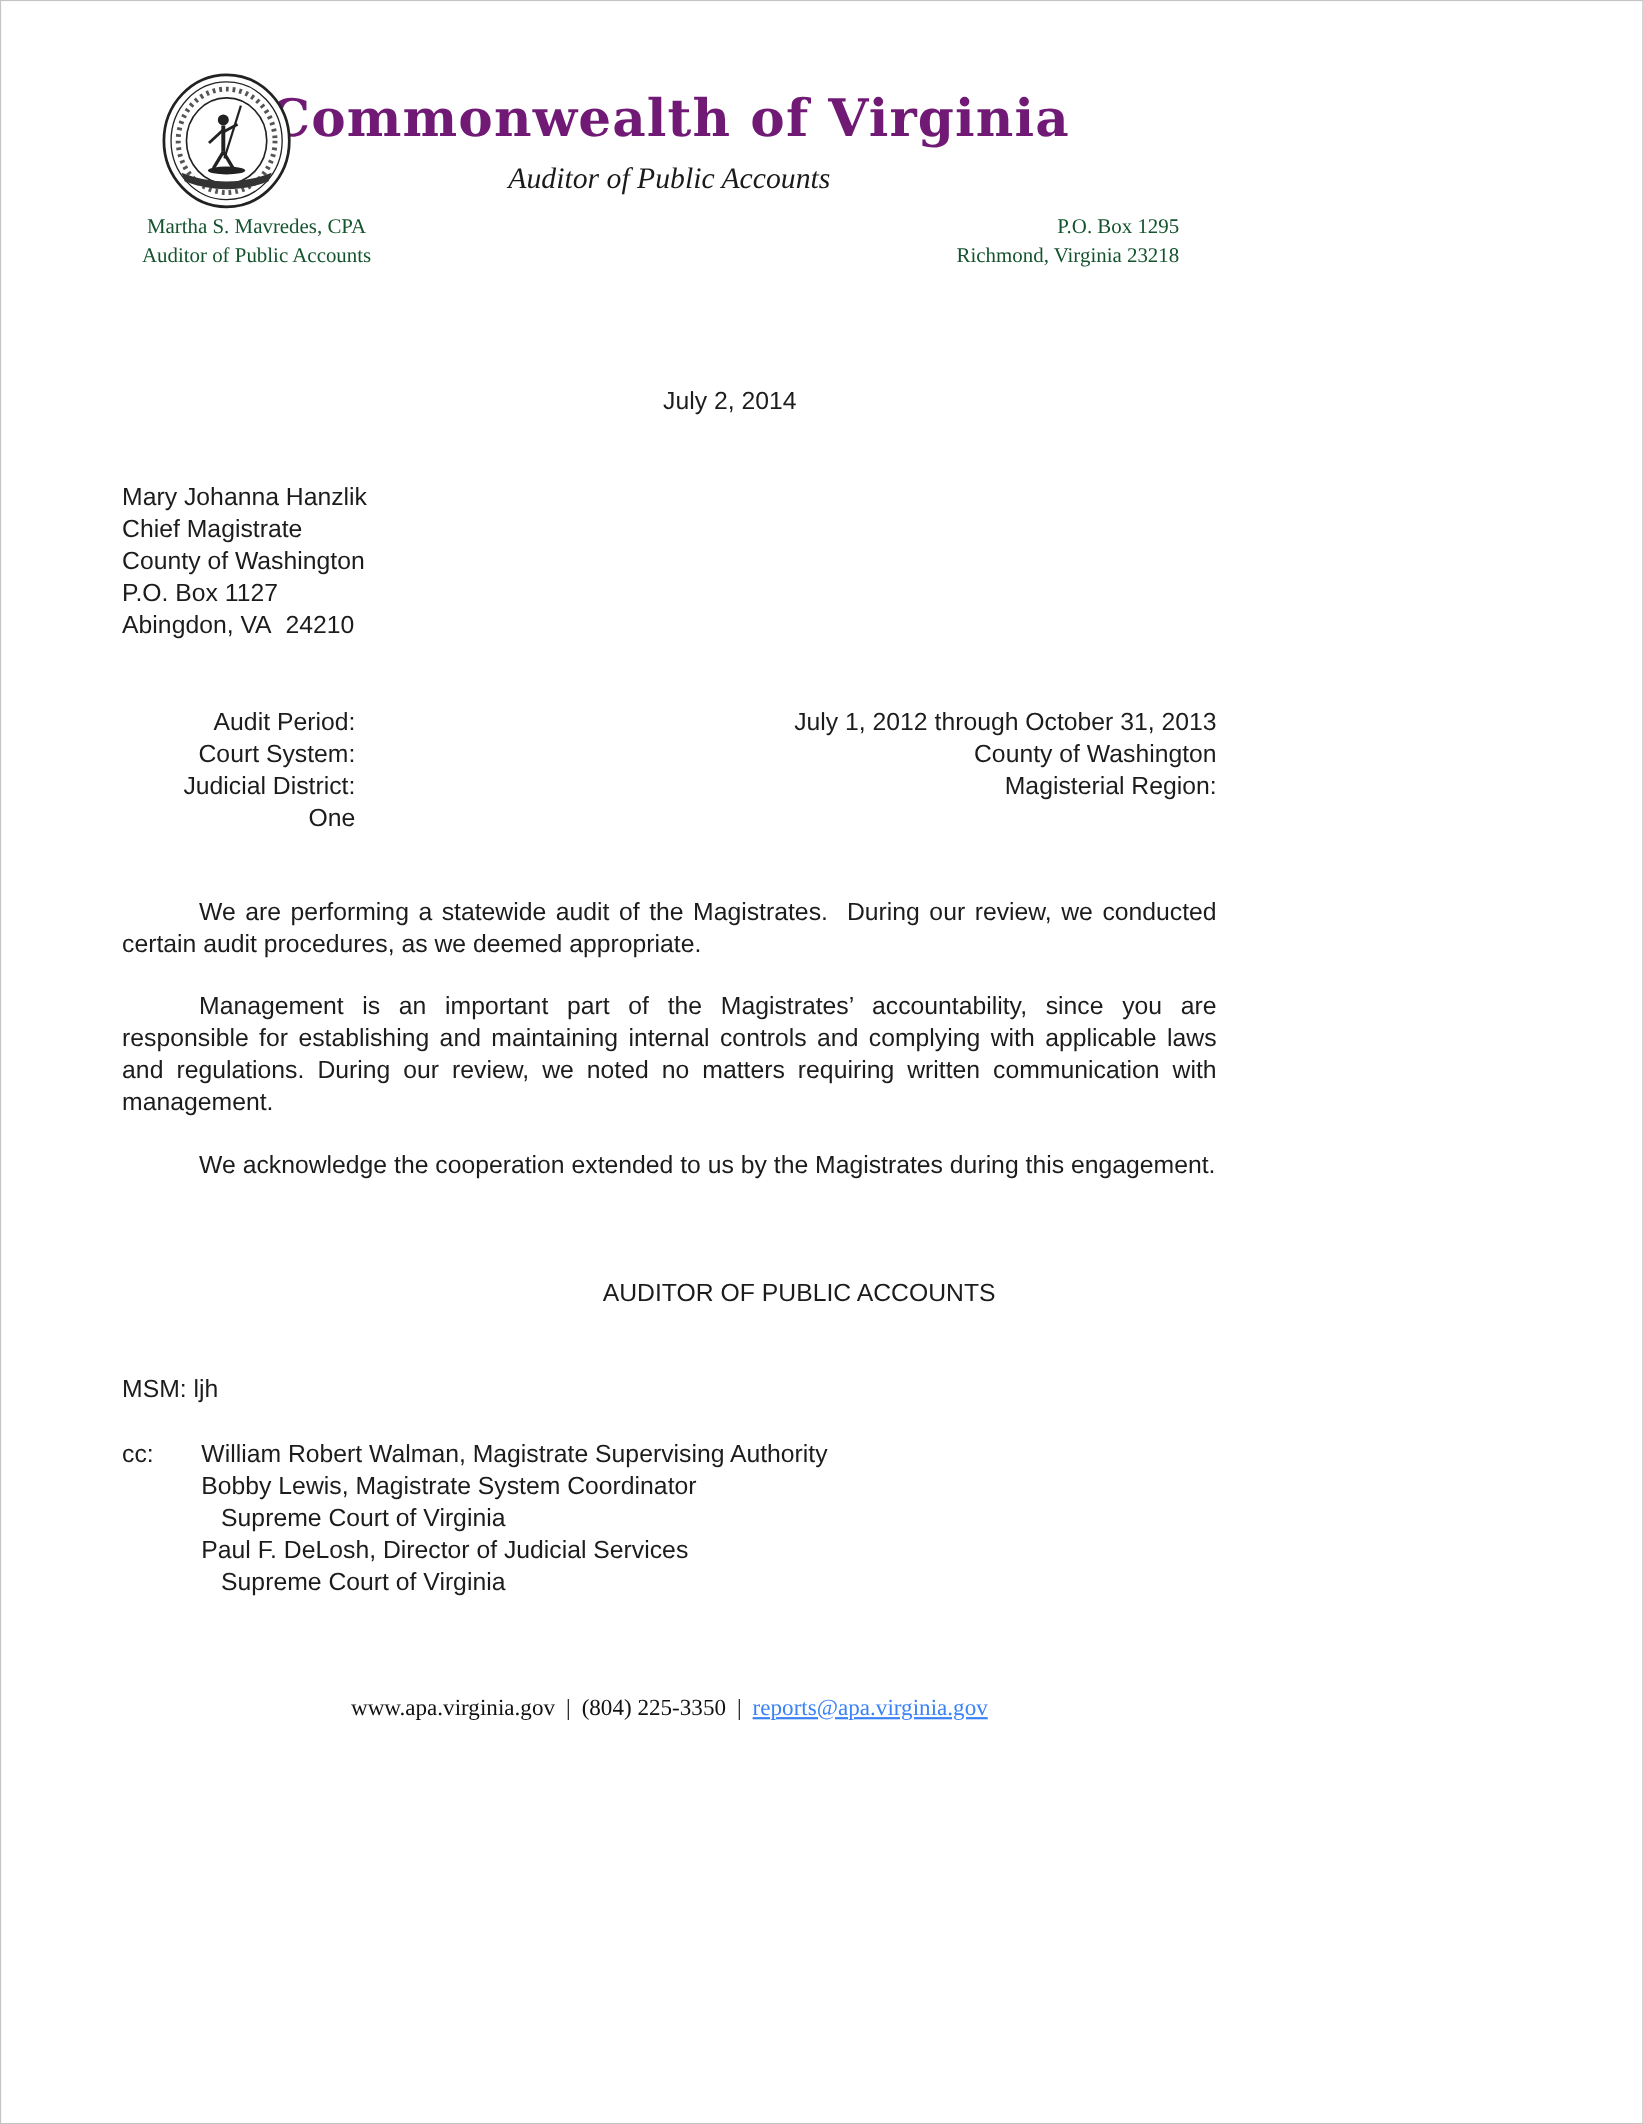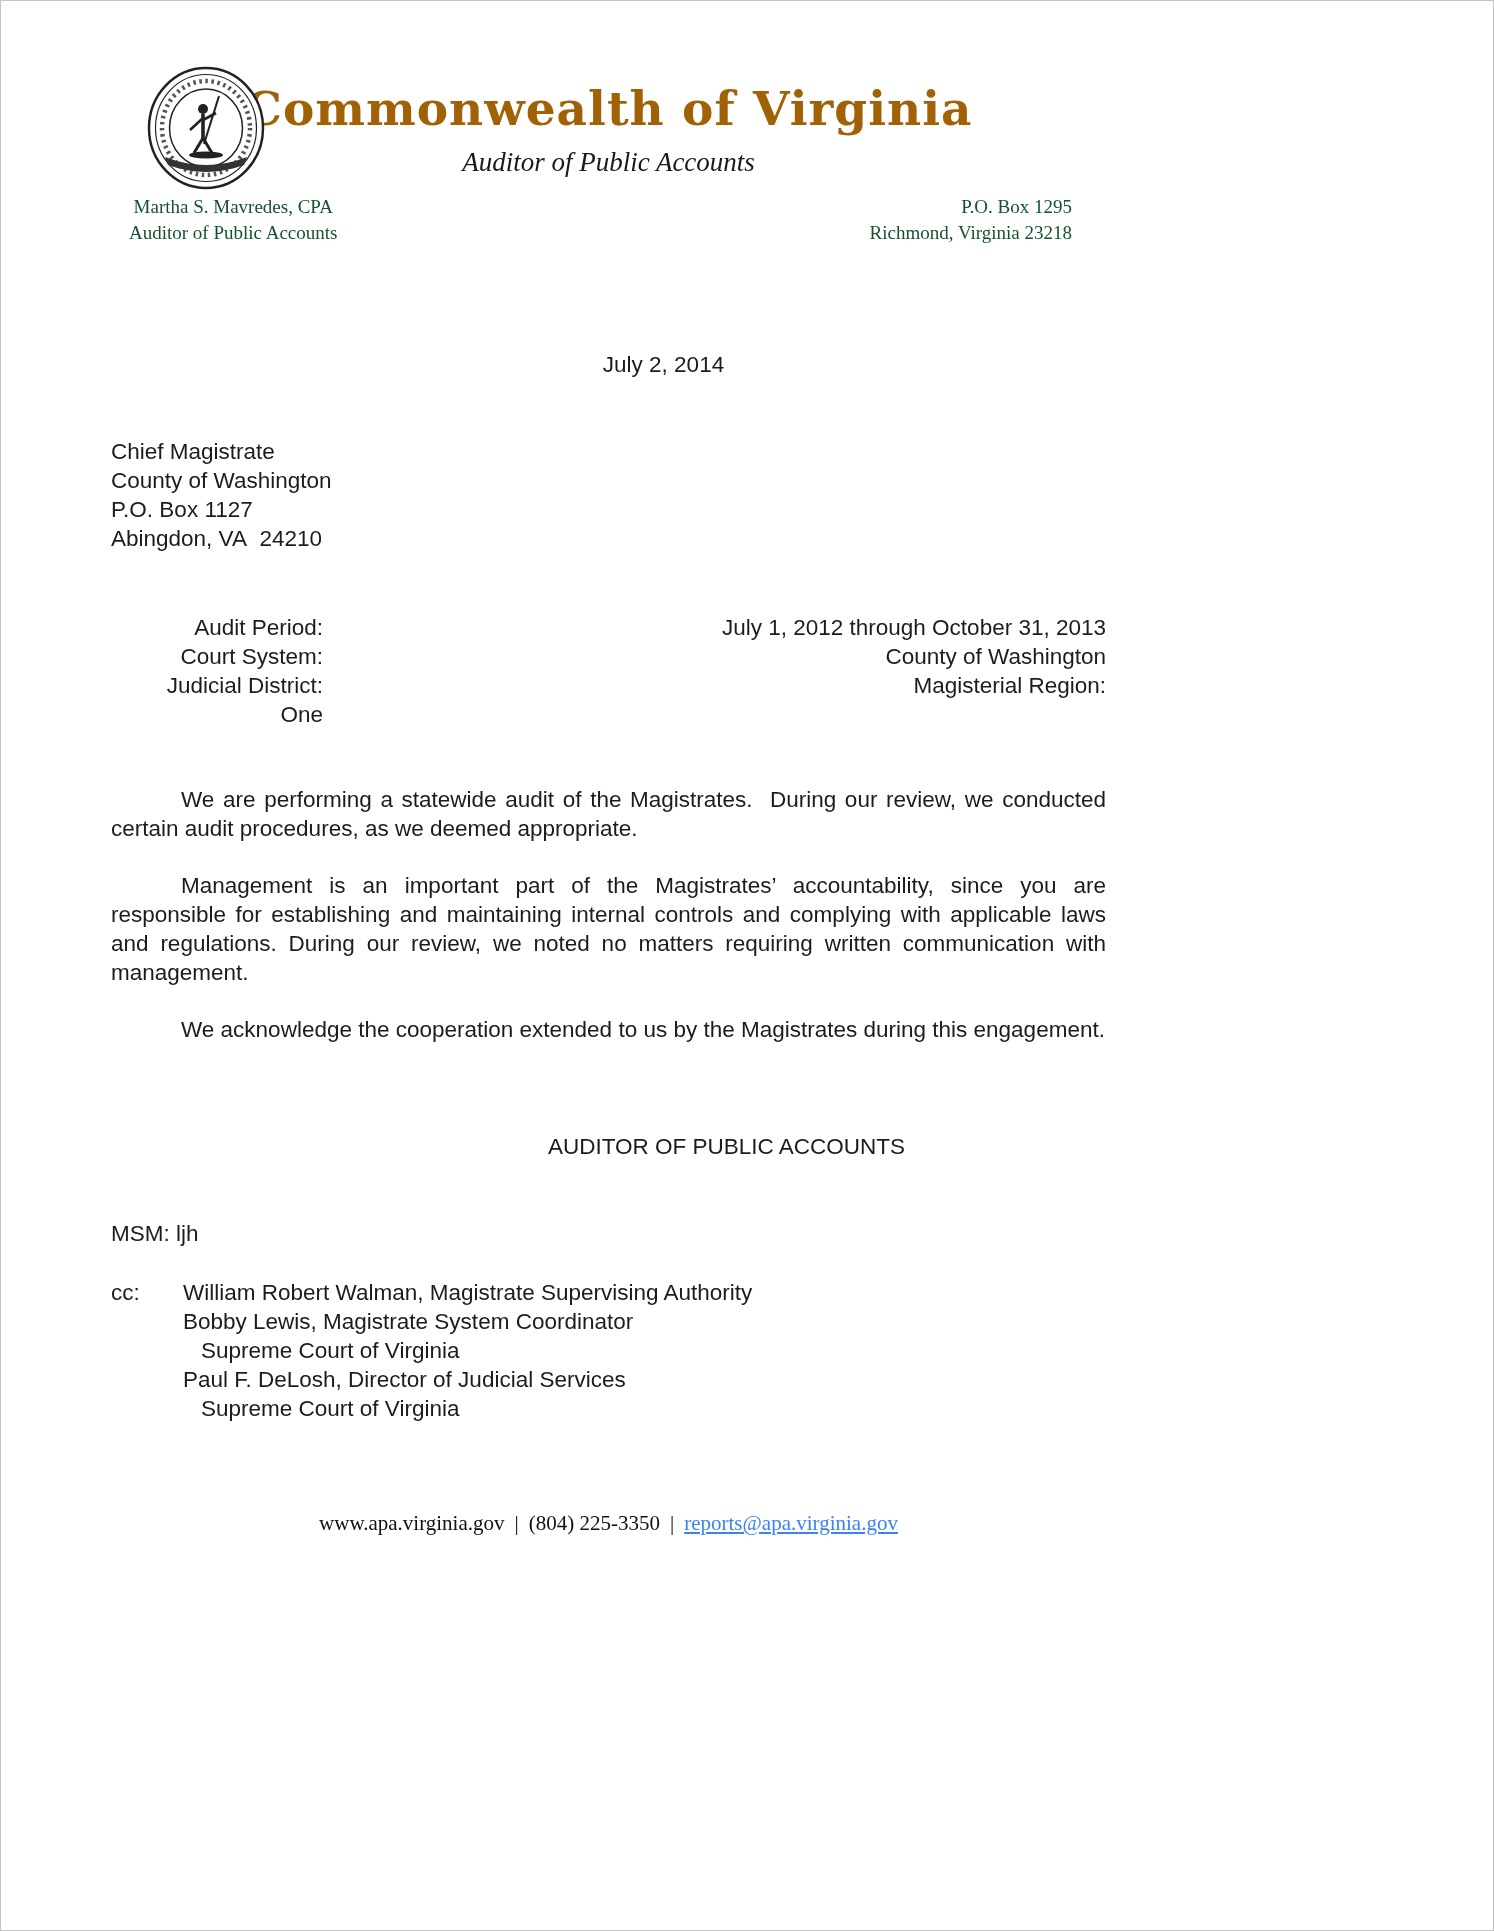--- a/index.html
+++ b/index.html
@@ -18,21 +18,21 @@
   }
   .content { width:995px; margin-left:110px; }
 
   
   .header { position:relative; }
   .seal-wrap { position:absolute; top:64px; left:34px; width:122px; height:126px; }
   .lh-title {
     padding-top:82px; text-align:center;
     font-family:"DejaVu Serif","Liberation Serif",serif;
     font-weight:700; font-size:47px; line-height:1.1;
-    letter-spacing:1px; color:#a16207;
+    letter-spacing:1px; color:#701a75;
   }
   .lh-subtitle {
     margin-top:12px; text-align:center;
     font-family:"Liberation Serif","DejaVu Serif",serif;
     font-style:italic; font-size:27px; color:#1a1a1a;
   }
   .lh-contacts {
     margin-top:16px;
     display:flex; justify-content:space-between;
     padding:0 34px 0 18px;
@@ -119,20 +119,21 @@
         <div class="lh-contact-right">
           <div>P.O. Box 1295</div>
           <div>Richmond, Virginia 23218</div>
         </div>
       </div>
     </div>
 
     <div class="date">July 2, 2014</div>
 
     <div class="recipient">
+      <div>Mary Johanna Hanzlik</div>
       <div>Chief Magistrate</div>
       <div>County of Washington</div>
       <div>P.O. Box 1127</div>
       <div>Abingdon, VA&nbsp; 24210</div>
     </div>
 
     <div class="audit-info">
       <div>Audit Period:</div>
       <div>July 1, 2012 through October 31, 2013</div>
       <div>Court System:</div>

